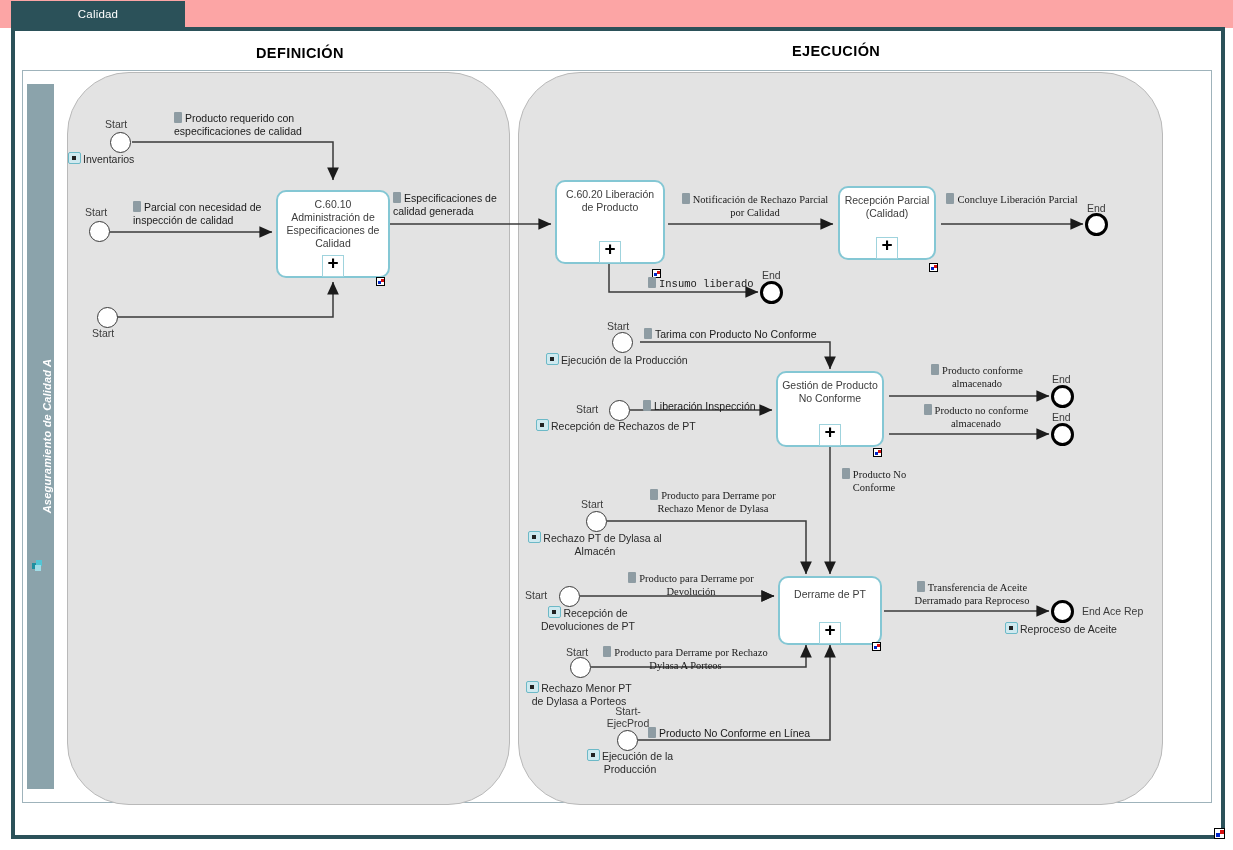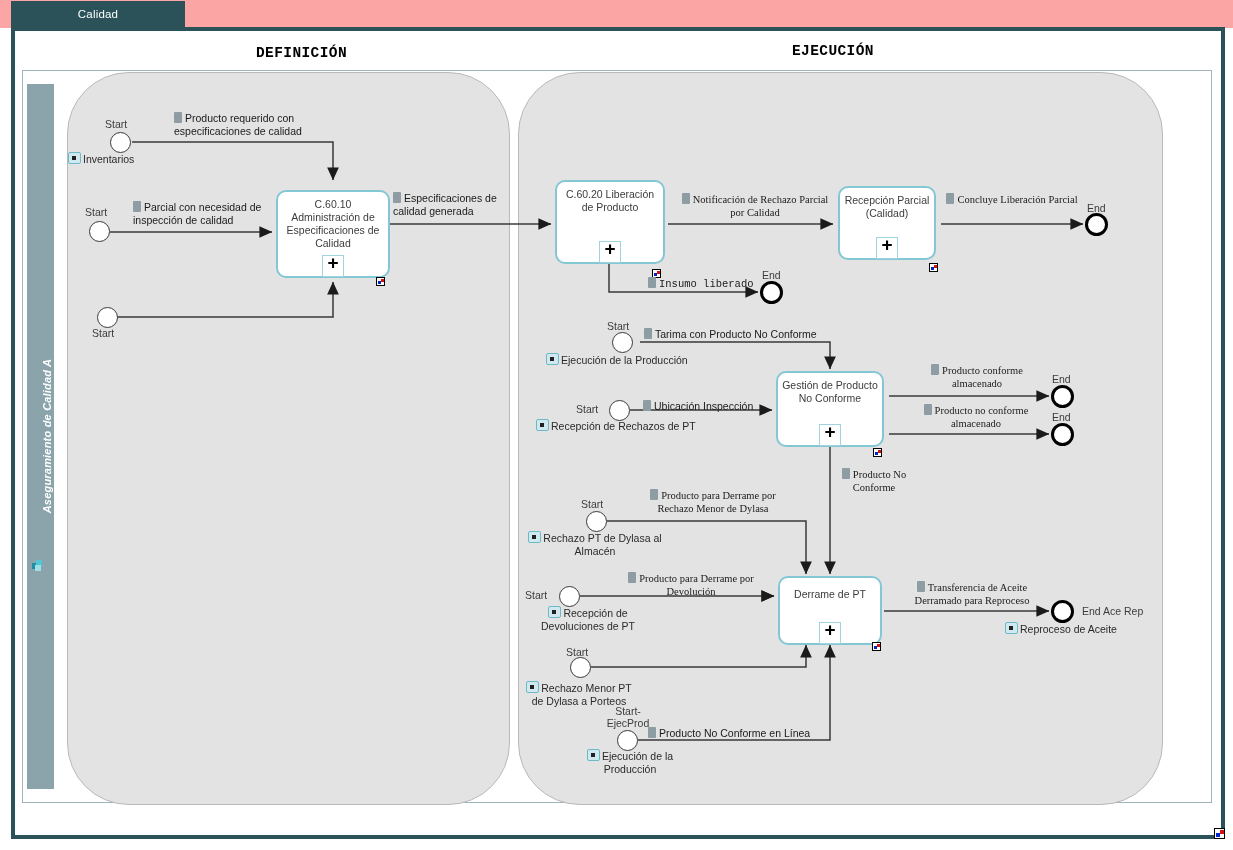--- a/index.html
+++ b/index.html
@@ -20,21 +20,21 @@
     border:1px solid #9fb3bb;box-sizing:border-box;background:#ffffff;}
 
   
   .lane-header{position:absolute;left:27px;top:84px;width:27px;height:705px;background:#8ba3ab;}
   .lane-header-text{position:absolute;left:-320px;top:339px;width:680px;height:26px;
     transform:rotate(-90deg);text-align:center;color:#ffffff;font-size:11px;font-style:italic;
     font-weight:bold;line-height:26px;white-space:nowrap;letter-spacing:.2px;}
   .lane-header-icon{position:absolute;left:5px;top:476px;width:12px;height:12px;}
 
   
-  .phase-title{position:absolute;font-size:14.5px;font-weight:bold;color:#000000;letter-spacing:.4px;font-family:Liberation Mono, monospace;}
+  .phase-title{position:absolute;font-size:14.5px;font-weight:bold;color:#000000;letter-spacing:.4px;}
 
   
   .pool{position:absolute;background:#e3e3e3;border:1px solid #b9b9b9;box-sizing:border-box;}
   .pool-def{left:67px;top:72px;width:443px;height:733px;border-radius:62px;}
   .pool-exe{left:518px;top:72px;width:645px;height:733px;border-radius:62px;}
 
   
   #wires{position:absolute;left:0;top:0;width:1233px;height:850px;pointer-events:none;}
 
   
@@ -285,21 +285,21 @@
 
   <div class="flab" style="left:648px;top:277px;width:120px;font-family:Liberation Mono, monospace;">
     <span class="doc"></span><span>Insumo liberado</span>
   </div>
 
   <div class="flab" style="left:644px;top:328px;width:210px;">
     <span class="doc"></span><span>Tarima con Producto No Conforme</span>
   </div>
 
   <div class="flab" style="left:643px;top:400px;width:140px;">
-    <span class="doc"></span><span>Ubicación Inspección</span>
+    <span class="doc"></span><span>Liberación Inspección</span>
   </div>
 
   <div class="flab c" style="left:913px;top:364px;width:128px;">
     <span class="doc"></span><span>Producto conforme almacenado</span>
   </div>
 
   <div class="flab c" style="left:908px;top:404px;width:136px;">
     <span class="doc"></span><span>Producto no conforme almacenado</span>
   </div>
 
@@ -308,20 +308,23 @@
   </div>
 
   <div class="flab c" style="left:634px;top:489px;width:158px;">
     <span class="doc"></span><span>Producto para Derrame por Rechazo Menor de Dylasa</span>
   </div>
 
   <div class="flab c" style="left:624px;top:572px;width:134px;">
     <span class="doc"></span><span>Producto para Derrame por Devolución</span>
   </div>
 
+  <div class="flab c" style="left:603px;top:646px;width:165px;">
+    <span class="doc"></span><span>Producto para Derrame por Rechazo Dylasa A Porteos</span>
+  </div>
 
   <div class="flab" style="left:648px;top:727px;width:190px;">
     <span class="doc"></span><span>Producto No Conforme en Línea</span>
   </div>
 
   <div class="flab c" style="left:892px;top:581px;width:160px;">
     <span class="doc"></span><span>Transferencia de Aceite Derramado para Reproceso</span>
   </div>
 
   <div class="corner-marker">

